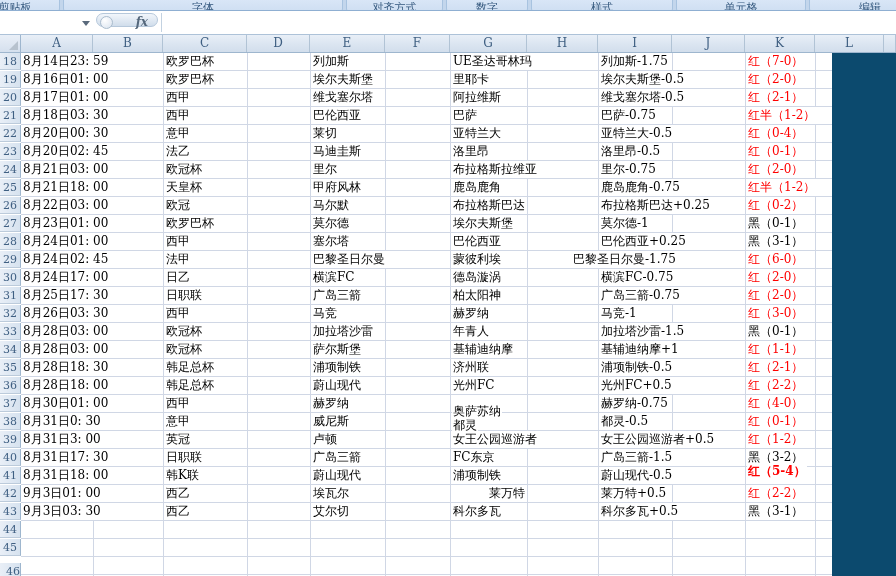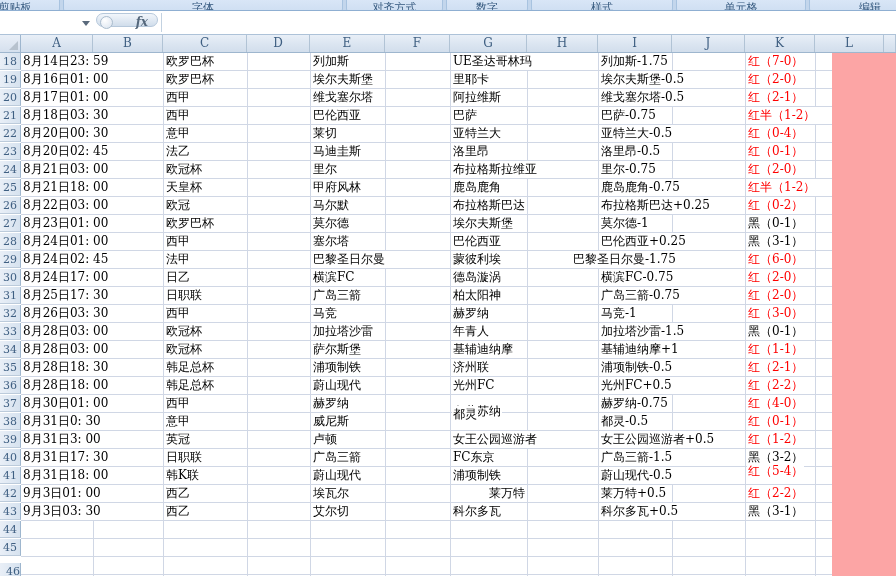--- a/index.html
+++ b/index.html
@@ -1,16 +1,16 @@
 <!DOCTYPE html>
 <html><head>
 <meta charset="utf-8">
 <style>
   html,body{margin:0;padding:0;}
-  #app{position:relative;width:896px;height:576px;overflow:hidden;background:#fca5a5;
+  #app{position:relative;width:896px;height:576px;overflow:hidden;background:#0c4a6e;
        font-family:"DejaVu Sans","Liberation Sans",sans-serif;}
   
   #ribbon{position:absolute;left:0;top:0;width:896px;height:11px;background:#c3d6ec;
           border-bottom:1px solid #8fafd2;box-sizing:border-box;overflow:hidden;}
   .ribbon-group{position:absolute;top:-8px;height:18px;background:linear-gradient(#dfeafa,#cfdff2);
           border:1px solid #a8c3e0;border-radius:0 0 3px 3px;overflow:hidden;}
   .ribbon-group span{position:absolute;left:0;right:0;bottom:-4px;text-align:center;
           font-size:11px;color:#33577d;white-space:nowrap;}
   
   #fbar{position:absolute;left:0;top:11px;width:896px;height:24px;background:#fff;
@@ -283,21 +283,21 @@
       <span class="cellspan" style="left: 165px; top: 342px;">西甲</span>
       <span class="cellspan" style="left: 312px; top: 342px;">赫罗纳</span>
       <span class="cellspan" style="left: 452px; top: 342px; margin-top: 8px;">奥萨苏纳</span>
       <span class="cellspan" style="left: 600px; top: 342px;">赫罗纳-0.75</span>
       <span class="cellspan red" style="left: 747px; top: 342px;">红（4-0）</span>
       <div class="hline" style="top: 377px;"></div>
       <div class="rowhead" style="top: 360px;">38</div>
       <span class="cellspan" style="left: 22px; top: 360px;">8月31日0: 30</span>
       <span class="cellspan" style="left: 165px; top: 360px;">意甲</span>
       <span class="cellspan" style="left: 312px; top: 360px;">威尼斯</span>
-      <span class="cellspan" style="left: 452px; top: 353px;">都灵</span>
+      <span class="cellspan" style="left: 452px; top: 364px;">都灵</span>
       <span class="cellspan" style="left: 600px; top: 360px;">都灵-0.5</span>
       <span class="cellspan red" style="left: 747px; top: 360px;">红（0-1）</span>
       <div class="hline" style="top: 395px;"></div>
       <div class="rowhead" style="top: 378px;">39</div>
       <span class="cellspan" style="left: 22px; top: 378px;">8月31日3: 00</span>
       <span class="cellspan" style="left: 165px; top: 378px;">英冠</span>
       <span class="cellspan" style="left: 312px; top: 378px;">卢顿</span>
       <span class="cellspan" style="left: 452px; top: 378px;">女王公园巡游者</span>
       <span class="cellspan" style="left: 600px; top: 378px;">女王公园巡游者+0.5</span>
       <span class="cellspan red" style="left: 747px; top: 378px;">红（1-2）</span>
@@ -309,21 +309,21 @@
       <span class="cellspan" style="left: 452px; top: 396px;">FC东京</span>
       <span class="cellspan" style="left: 600px; top: 396px;">广岛三箭-1.5</span>
       <span class="cellspan black" style="left: 747px; top: 396px;">黑（3-2）</span>
       <div class="hline" style="top: 431px;"></div>
       <div class="rowhead" style="top: 414px;">41</div>
       <span class="cellspan" style="left: 22px; top: 414px;">8月31日18: 00</span>
       <span class="cellspan" style="left: 165px; top: 414px;">韩K联</span>
       <span class="cellspan" style="left: 312px; top: 414px;">蔚山现代</span>
       <span class="cellspan" style="left: 452px; top: 414px;">浦项制铁</span>
       <span class="cellspan" style="left: 600px; top: 414px;">蔚山现代-0.5</span>
-      <span class="cellspan red" style="left: 747px; top: 410px;">红（5-4）</span>
+      <span class="cellspan red" style="left: 747px; top: 410px; font-weight: bold;">红（5-4）</span>
       <div class="hline" style="top: 449px;"></div>
       <div class="rowhead" style="top: 432px;">42</div>
       <span class="cellspan" style="left: 22px; top: 432px;">9月3日01: 00</span>
       <span class="cellspan" style="left: 165px; top: 432px;">西乙</span>
       <span class="cellspan" style="left: 312px; top: 432px;">埃瓦尔</span>
       <span class="cellspan" style="left: 452px; top: 432px; padding-left: 37px;">莱万特</span>
       <span class="cellspan" style="left: 600px; top: 432px;">莱万特+0.5</span>
       <span class="cellspan red" style="left: 747px; top: 432px;">红（2-2）</span>
       <div class="hline" style="top: 467px;"></div>
       <div class="rowhead" style="top: 450px;">43</div>

